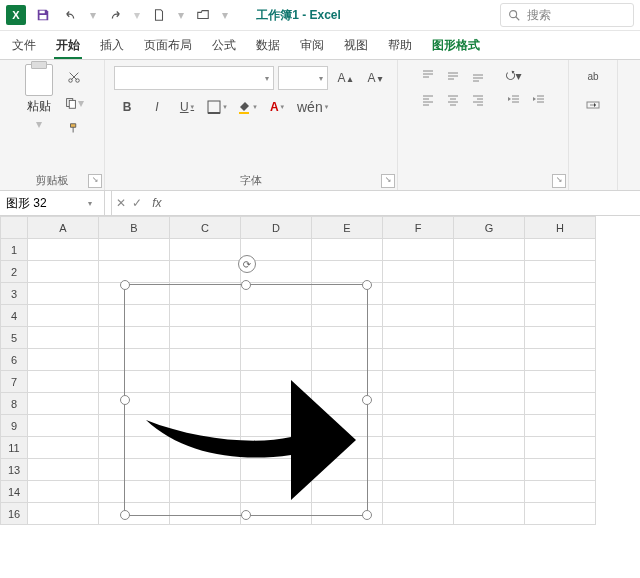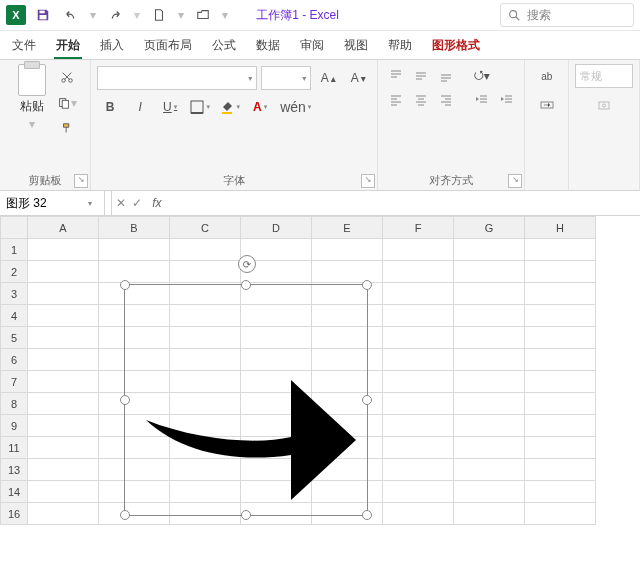--- a/index.html
+++ b/index.html
@@ -27,21 +27,21 @@
     width: 20px; height: 20px; background: #107c41; color: #fff;
     display: flex; align-items: center; justify-content: center;
     font-weight: bold; font-size: 11px; border-radius: 2px;
   }
   .qat-btn {
     width: 22px; height: 22px; display: flex; align-items: center; justify-content: center;
     color: #555;
     cursor: pointer;
   }
   .qat-sep { color: #ccc; padding: 0 2px; }
-  .title-text { margin-left: 20px; color: #6d28d9; font-size: 12px; }
+  .title-text { margin-left: 20px; color: #0f766e; font-size: 12px; font-weight: bold; }
   .search-box {
     margin-left: auto;
     display: flex; align-items: center;
     border: 1px solid #ddd;
     border-radius: 3px;
     height: 22px;
     padding: 0 6px;
     gap: 6px;
     min-width: 120px;
     color: #888;
@@ -56,21 +56,21 @@
     gap: 16px;
     background: #fff;
   }
   .tab {
     padding: 4px 2px 5px 2px;
     color: #444;
     cursor: pointer;
     font-size: 12px;
   }
   .tab.active { color: #333; border-bottom: 2px solid #107c41; font-weight: 600; padding-bottom: 3px;}
-  .tab.context { color: #b91c1c; font-weight: 600;}
+  .tab.context { color: #15803d; font-weight: 600;}
   .ribbon {
     height: 130px;
     background: #f5f5f5;
     border-bottom: 1px solid #d4d4d4;
     display: flex;
     align-items: stretch;
   }
   .group {
     padding: 4px 6px 18px 6px;
     display: flex; flex-direction: column;
@@ -418,47 +418,35 @@
               <g stroke="#888">
                 <line x1="5" y1="3" x2="12" y2="3"></line>
                 <line x1="5" y1="6" x2="12" y2="6"></line>
                 <line x1="5" y1="9" x2="12" y2="9"></line>
               </g>
               <path fill="#888" d="M1 4 4 6 1 8z"></path>
             </svg>
           </div>
       </div>
     </div>
-    <div class="group-label">对齐方式</div>
     <div class="group-launcher">↘</div>
   </div>
 
   <div class="side-group" style="width:36px">
     <div class="rb-btn" style="font-size:10px;border:1px solid transparent">
       <span>ab</span>
     </div>
     <div class="rb-btn">
       <svg class="icon" viewBox="0 0 14 14">
           <rect x="1" y="4" width="12" height="6" fill="none" stroke="#888"></rect>
           <path stroke="#888" d="M4 7h6M8 5l2 2-2 2"></path>
         </svg>
     </div>
   </div>
 
-  <div class="side-group" style="width:60px">
-    <div class="combo dim" style="width:48px;font-size:11px">
-      <span>常规</span>
-    </div>
-    <div class="rb-btn dim">
-      <svg class="icon" viewBox="0 0 14 14">
-          <rect x="2" y="4" width="10" height="7" fill="none" stroke="#bbb"></rect>
-          <circle cx="7" cy="7.5" r="1.5" fill="none" stroke="#bbb"></circle>
-        </svg>
-    </div>
-  </div>
 </div>
 
 <div class="namebox-row">
   <div class="name-box">
     <input value="图形 32" style="">
     <span class="nb-arrow">▾</span>
   </div>
   <div class="nb-sep"></div>
   <div class="fx-btns">
     <span>✕</span>

